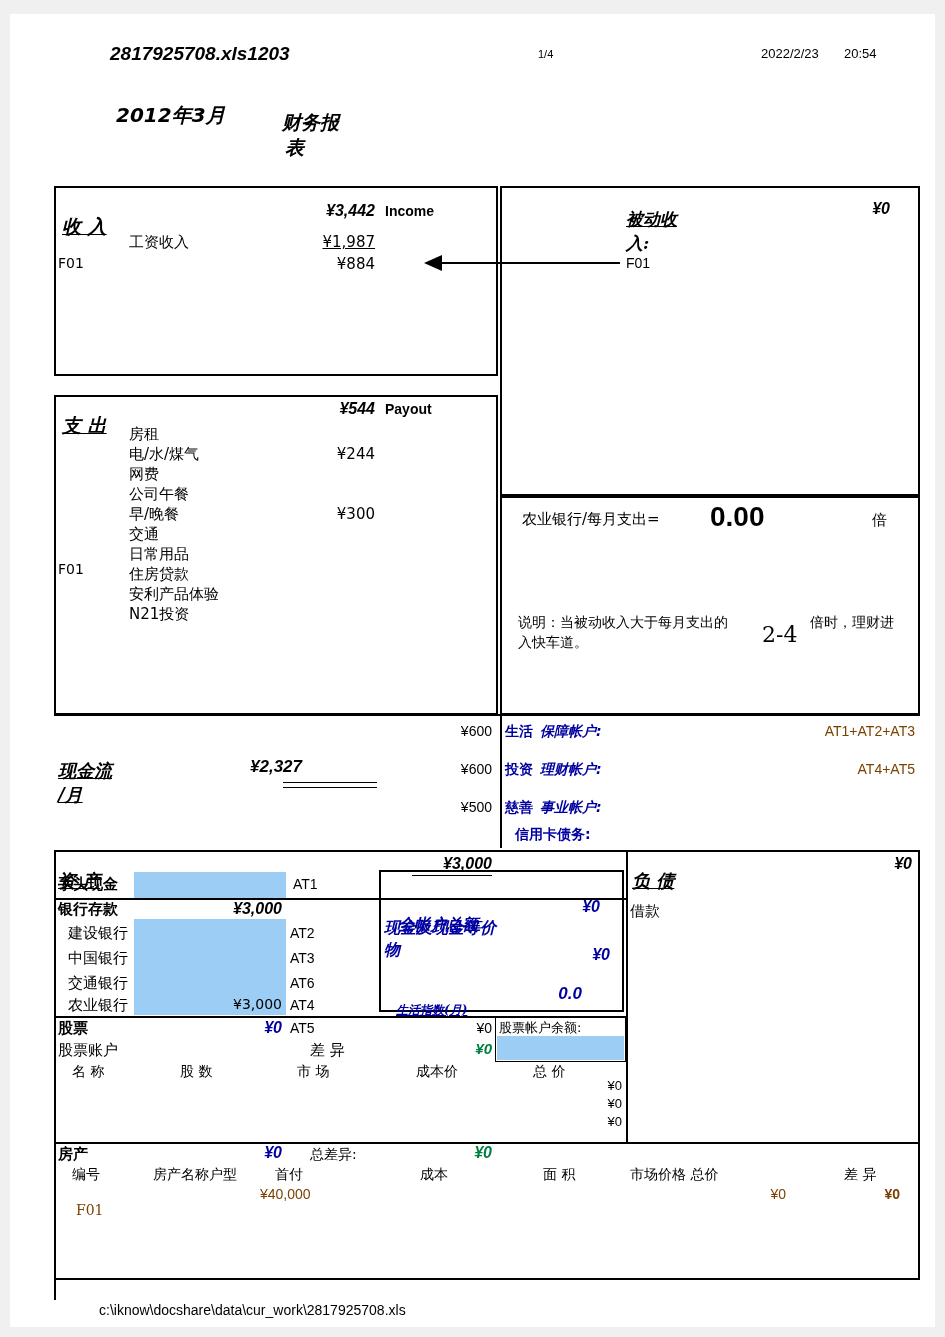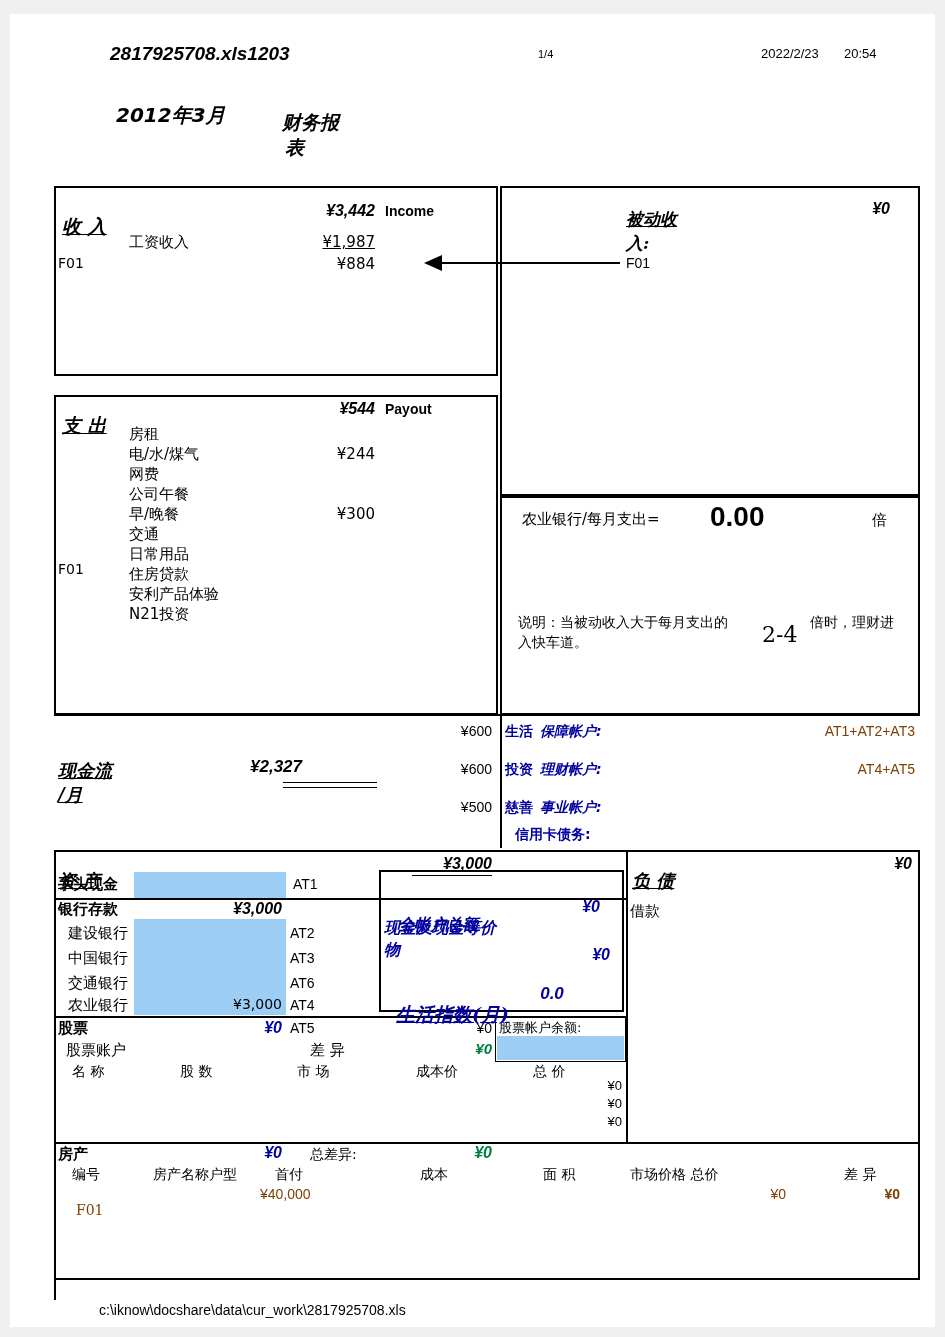--- a/index.html
+++ b/index.html
@@ -155,42 +155,42 @@
 
   <div class="rule" style="left:44px;top:1002px;width:572px;height:2px;"></div>
   <div class="abs cn b" style="left:48px;top:1005px;font-size:15px;">股票</div>
   <div class="abs bi blue" style="left:150px;top:1005px;width:122px;font-size:16px;text-align:right;">¥0</div>
   <div class="abs" style="left:280px;top:1006px;font-size:14px;">AT5</div>
   <div class="abs" style="left:420px;top:1006px;width:62px;font-size:14px;text-align:right;">¥0</div>
 
   <div class="box" style="left:485px;top:1002px;width:131px;height:46px;border-width:1px;"></div>
   <div class="abs cn" style="left:489px;top:1005px;font-size:13px;">股票帐户余额:</div>
 
-  <div class="abs cn" style="left:48px;top:1027px;font-size:15px;margin-left:8px;">股票账户</div>
+  <div class="abs cn" style="left:48px;top:1027px;font-size:15px;">股票账户</div>
   <div class="abs cn" style="left:300px;top:1027px;font-size:15px;">差 异</div>
   <div class="abs bi green" style="left:420px;top:1026px;width:62px;font-size:15px;text-align:right;">¥0</div>
 
   <div class="abs cn" style="left:62px;top:1049px;font-size:14px;">名 称</div>
   <div class="abs cn" style="left:170px;top:1049px;font-size:14px;">股 数</div>
   <div class="abs cn" style="left:287px;top:1049px;font-size:14px;">市 场</div>
   <div class="abs cn" style="left:406px;top:1049px;font-size:14px;">成本价</div>
   <div class="abs cn" style="left:523px;top:1049px;font-size:14px;">总 价</div>
 
   <div class="abs" style="left:556px;top:1064px;width:56px;font-size:13px;text-align:right;">¥0</div>
   <div class="abs" style="left:556px;top:1082px;width:56px;font-size:13px;text-align:right;">¥0</div>
   <div class="abs" style="left:556px;top:1100px;width:56px;font-size:13px;text-align:right;">¥0</div>
 
   <div class="box" style="left:369px;top:856px;width:245px;height:142px;"></div>
   <div class="abs bi serifcn blue" style="left:388px;top:885px;font-size:16px;">全帐户总额</div>
   <div class="abs bi serifcn blue" style="left:374px;top:888px;font-size:16px;">现金及现金等价</div>
   <div class="abs bi serifcn blue" style="left:374px;top:910px;font-size:16px;">物</div>
   <div class="abs bi blue" style="left:520px;top:884px;width:70px;font-size:16px;text-align:right;">¥0</div>
   <div class="abs bi blue" style="left:530px;top:932px;width:70px;font-size:16px;text-align:right;">¥0</div>
-  <div class="abs bi serifcn u blue" style="left:386px;top:972px;font-size:19px;">生活指数(月)</div>
-  <div class="abs bi blue" style="left:512px;top:970px;width:60px;font-size:17px;text-align:center;">0.0</div>
+  <div class="abs bi serifcn u blue" style="left:386px;top:972px;font-size:12px;">生活指数(月)</div>
+  <div class="abs bi blue" style="left:512px;top:970px;width:60px;font-size:17px;text-align:right;">0.0</div>
 
   <div class="abs bi serifcn u" style="left:622px;top:839px;font-size:18px;">负 债</div>
   <div class="abs bi" style="left:840px;top:841px;width:62px;font-size:16px;text-align:right;">¥0</div>
   <div class="abs cn" style="left:620px;top:888px;font-size:15px;">借款</div>
 
   <div class="rule" style="left:44px;top:1128px;width:866px;height:2px;"></div>
   <div class="abs cn b" style="left:48px;top:1131px;font-size:15px;">房产</div>
   <div class="abs bi blue" style="left:190px;top:1130px;width:82px;font-size:16px;text-align:right;">¥0</div>
   <div class="abs cn" style="left:300px;top:1132px;font-size:14px;">总差异:</div>
   <div class="abs bi green" style="left:400px;top:1130px;width:82px;font-size:16px;text-align:right;">¥0</div>

